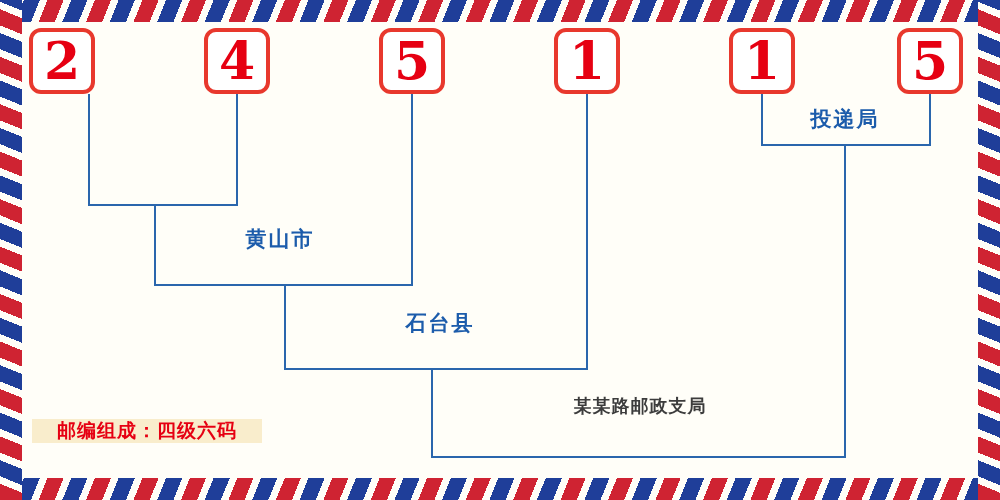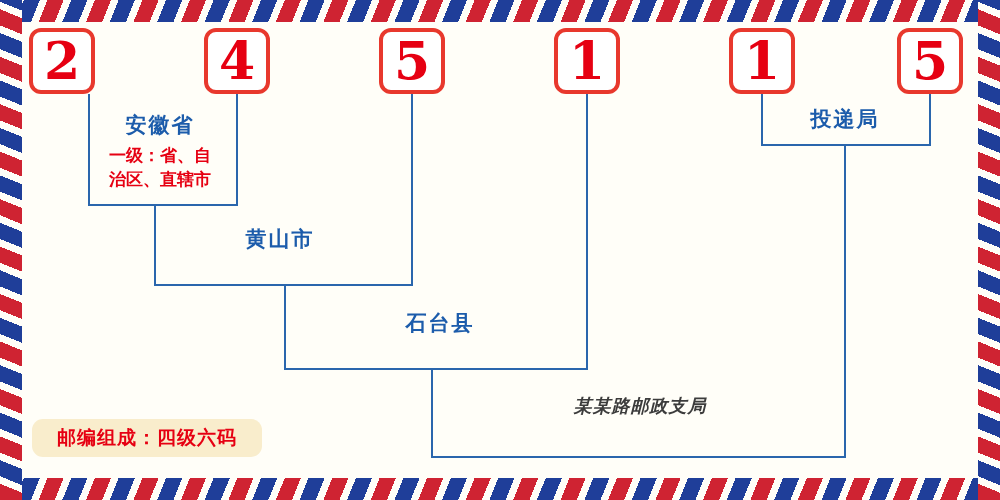--- a/index.html
+++ b/index.html
@@ -60,39 +60,39 @@
   .v9{left:761px; top:94px;  height:52px}
   .v10{left:929px;top:94px;  height:52px}
   .h5{left:761px; top:144px; width:170px}
 
   
   .label-block { position:absolute; text-align:center; z-index:2; }
   .cn-name {
     color:#1c5cab; font-size:21px; font-weight:bold;
     letter-spacing:2px; line-height:1.3;
   }
-  .cn-name.dark { color:#3c3c3c; font-size:18px; letter-spacing:1px;font-style:italic; }
+  .cn-name.dark { color:#3c3c3c; font-size:18px; letter-spacing:1px; }
   .desc {
     color:#e60012; font-size:17px; font-weight:bold; line-height:1.4;
   }
   .lb-province{left:72px;  top:112px; width:176px}
   .lb-province .cn-name{margin-bottom:5px}
   .lb-city{left:190px; top:226px; width:180px}
   .lb-city .cn-name{margin-bottom:20px}
   .lb-county{left:330px; top:310px; width:220px}
   .lb-county .cn-name{margin-bottom:6px}
   .lb-branch{left:505px; top:394px; width:270px}
   .lb-branch .desc{margin-top:11px}
   .lb-delivery{left:772px; top:106px; width:146px}
 
   .footer-label {
-    position:absolute; left:32px; top:419px; width:230px; height:38px;
+    position:absolute; left:32px; top:419px; width:230px; height:24px;
     background:#f9edcc; color:#e60012; font-size:19px; font-weight:bold;
     display:flex; align-items:center; justify-content:center;
-    letter-spacing:1px; z-index:2;border-radius:11px;
+    letter-spacing:1px; z-index:2;
   }
 </style>
 </head>
 <body>
 
 <div class="envelope">
 
   <div class="stripe stripe-top"></div>
   <div class="stripe stripe-bottom"></div>
   <div class="stripe stripe-left"></div>
@@ -126,25 +126,20 @@
   <div class="cline v v5"></div>
   <div class="cline v v6"></div>
   <div class="cline h h3"></div>
   <div class="cline v v7"></div>
   <div class="cline v v8"></div>
   <div class="cline h h4"></div>
   <div class="cline v v9"></div>
   <div class="cline v v10"></div>
   <div class="cline h h5"></div>
 
-  <div class="label-block lb-province">
-    <div class="cn-name">安徽省</div>
-    <div class="desc">一级：省、自</div>
-    <div class="desc">治区、直辖市</div>
-  </div>
 
   <div class="label-block lb-city">
     <div class="cn-name">黄山市</div>
   </div>
 
   <div class="label-block lb-county">
     <div class="cn-name">石台县</div>
   </div>
 
   <div class="label-block lb-branch">

